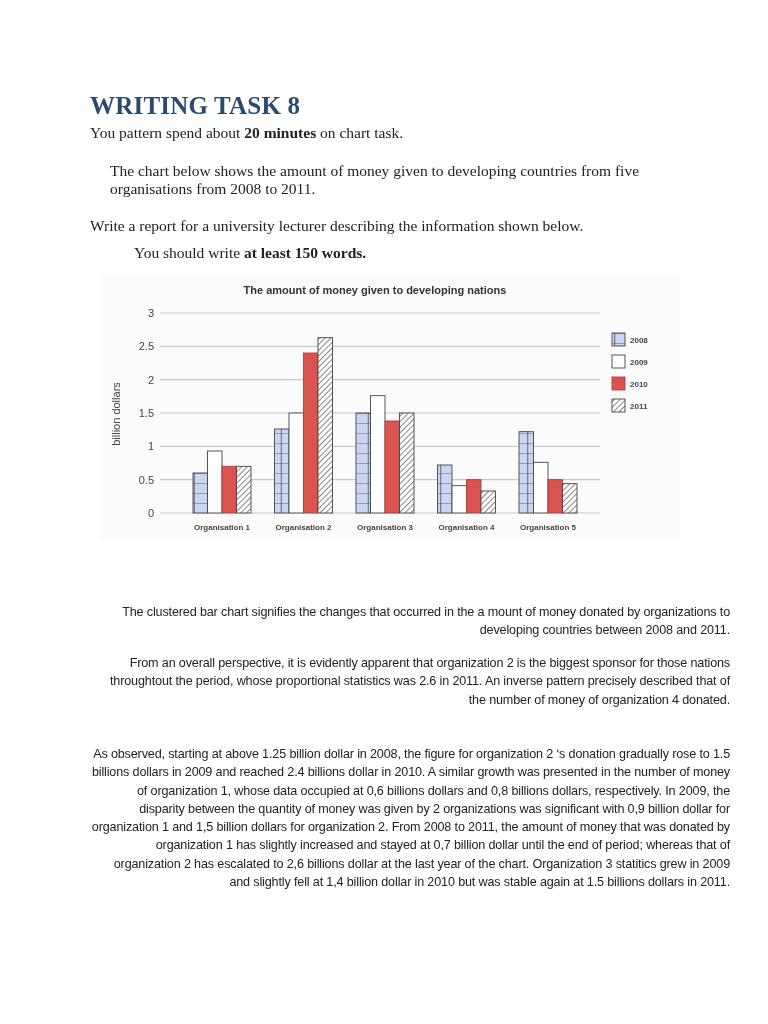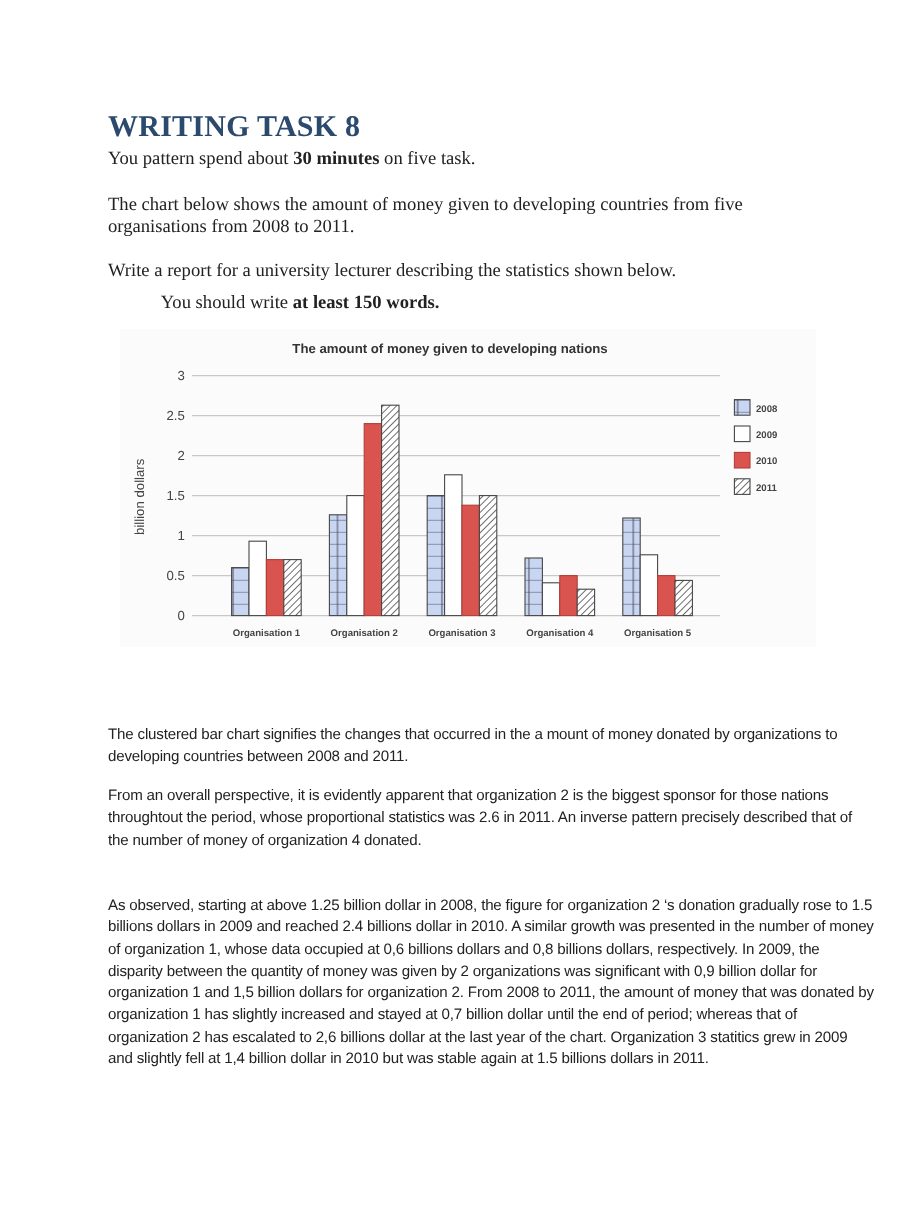--- a/index.html
+++ b/index.html
@@ -1,39 +1,39 @@
 <!DOCTYPE html>
 <html><head>
 <meta charset="utf-8">
 <style>
   html, body { margin: 0; padding: 0; background: #ffffff; }
   body { width: 768px; height: 1024px; position: relative; overflow: hidden; }
   #title { position: absolute; left: 90px; top: 92px; margin: 0; font-family: "Liberation Serif", serif; font-weight: bold; font-size: 25px; color: #2b4a6e; letter-spacing: 0.2px; }
   .task-line { position: absolute; left: 90px; margin: 0; font-family: "Liberation Serif", serif; font-size: 15.5px; color: #222; line-height: 18px; }
   #line1 { top: 124px; }
-  #line2 { top: 162px; width: 560px; }
+  #line2 { top: 162px; width: 560px; margin-left: 20px; }
   #line3 { top: 217px; }
   #line4 { top: 244px; margin-left: 44px; }
   #chart-wrap { position: absolute; left: 100px; top: 274px; width: 580px; height: 265px; }
   #chart-wrap svg { display: block; }
-  .essay { position: absolute; left: 90px; width: 640px; font-family: "Liberation Sans", "DejaVu Sans", sans-serif; font-size: 12.6px; color: #222; line-height: 18.3px; margin: 0; letter-spacing: -0.15px; }
+  .essay { position: absolute; left: 90px; width: 640px; font-family: "Liberation Sans", "DejaVu Sans", sans-serif; font-size: 12.6px; color: #222; line-height: 18.3px; margin: 0; letter-spacing: -0.15px; text-align: right; }
   #p1 { top: 603px; }
   #p2 { top: 654px; }
   #p3 { top: 745px; }
 </style>
 </head>
 <body>
 
 <h1 id="title">WRITING TASK 8</h1>
 
-<p class="task-line" id="line1"><span>You pattern spend about </span><b>30 minutes</b><span> on five task.</span></p>
+<p class="task-line" id="line1"><span>You pattern spend about </span><b>20 minutes</b><span> on chart task.</span></p>
 
 <p class="task-line" id="line2">The chart below shows the amount of money given to developing countries from five organisations from 2008 to 2011.</p>
 
-<p class="task-line" id="line3">Write a report for a university lecturer describing the statistics shown below.</p>
+<p class="task-line" id="line3">Write a report for a university lecturer describing the information shown below.</p>
 
 <p class="task-line" id="line4"><span>You should write </span><b>at least 150 words.</b></p>
 
 <div id="chart-wrap">
   <svg id="chart" width="580" height="265" xmlns="http://www.w3.org/2000/svg">
     <defs>
       <pattern id="pat-grid" width="14.5" height="10" patternUnits="userSpaceOnUse">
         <rect width="14.5" height="10" fill="#c9d6f2"></rect>
         <path d="M0 10 H14.5 M7.25 0 V10" stroke="#445" stroke-width="0.8" fill="none"></path>
       </pattern>

